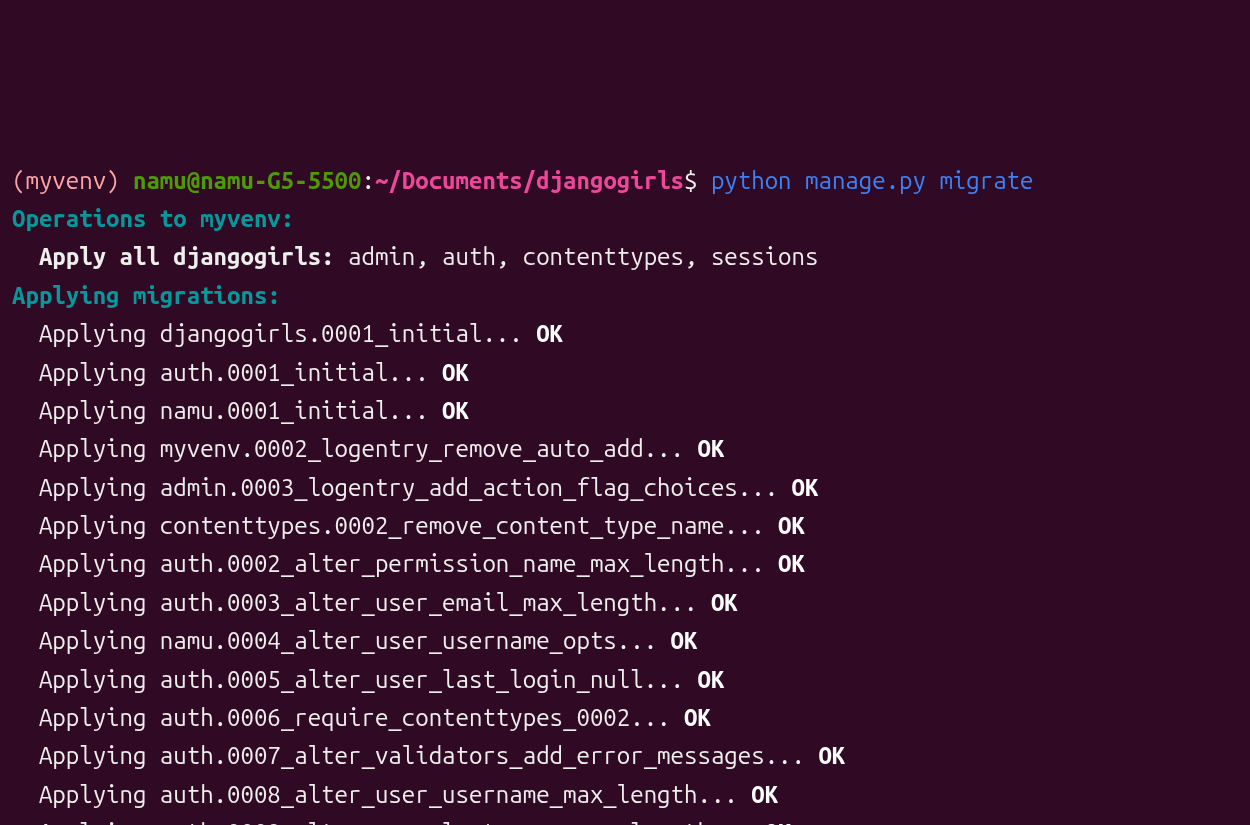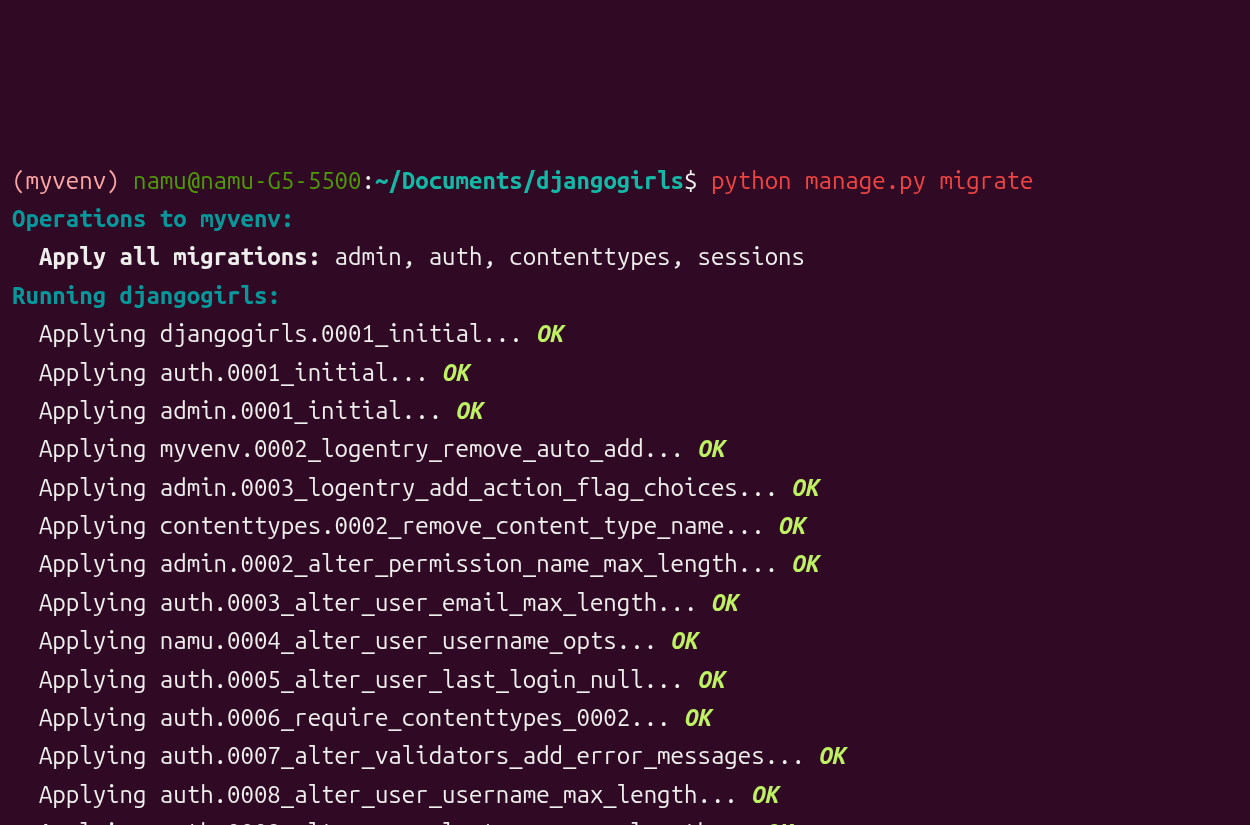--- a/index.html
+++ b/index.html
@@ -13,45 +13,45 @@
       font-size: 24px;
       line-height: 1.6;
       color: #eeeeec;
       padding: 8px 12px;
       width: 1250px;
       height: 825px;
       overflow: hidden;
       white-space: pre;
     }
     .venv { color: #fca5a5; }
-    .user-host { color: #4e9a06; font-weight: normal; }
-    .path { color: #14b8a6; font-weight: bold; }
+    .user-host { color: #4e9a06; font-weight: bold; }
+    .path { color: #ec4899; font-weight: bold; }
     .prompt-dollar { color: #eeeeec; }
-    .command { color: #ef4444; }
+    .command { color: #3b82f6; }
     .header-cyan { color: #06989a; font-weight: bold; }
     .bold-white { color: #eeeeec; font-weight: bold; }
     .normal { color: #eeeeec; }
-    .ok { color: #bef264; font-weight: bold; font-style: italic; }
+    .ok { color: #ffffff; font-weight: bold; }
   </style>
 </head>
 <body>
 
 
 
 <div><span class="venv">(myvenv) </span><span class="user-host">namu@namu-G5-5500</span><span class="normal">:</span><span class="path">~/Documents/djangogirls</span><span class="prompt-dollar">$ </span><span class="command">python manage.py migrate</span>
 <span class="header-cyan">Operations to myvenv:</span>
-<span class="bold-white">  Apply all migrations: </span><span class="normal">admin, auth, contenttypes, sessions</span>
-<span class="header-cyan">Running djangogirls:</span>
+<span class="bold-white">  Apply all djangogirls: </span><span class="normal">admin, auth, contenttypes, sessions</span>
+<span class="header-cyan">Applying migrations:</span>
 <div id="migration-list"><span class="normal"><span>  Applying </span><span>djangogirls.0001_initial... </span><span class="ok">OK</span></span>
 <span class="normal"><span>  Applying </span><span>auth.0001_initial... </span><span class="ok">OK</span></span>
-<span class="normal"><span>  Applying </span><span>admin.0001_initial... </span><span class="ok">OK</span></span>
+<span class="normal"><span>  Applying </span><span>namu.0001_initial... </span><span class="ok">OK</span></span>
 <span class="normal"><span>  Applying </span><span>myvenv.0002_logentry_remove_auto_add... </span><span class="ok">OK</span></span>
 <span class="normal"><span>  Applying </span><span>admin.0003_logentry_add_action_flag_choices... </span><span class="ok">OK</span></span>
 <span class="normal"><span>  Applying </span><span>contenttypes.0002_remove_content_type_name... </span><span class="ok">OK</span></span>
-<span class="normal"><span>  Applying </span><span>admin.0002_alter_permission_name_max_length... </span><span class="ok">OK</span></span>
+<span class="normal"><span>  Applying </span><span>auth.0002_alter_permission_name_max_length... </span><span class="ok">OK</span></span>
 <span class="normal"><span>  Applying </span><span>auth.0003_alter_user_email_max_length... </span><span class="ok">OK</span></span>
 <span class="normal"><span>  Applying </span><span>namu.0004_alter_user_username_opts... </span><span class="ok">OK</span></span>
 <span class="normal"><span>  Applying </span><span>auth.0005_alter_user_last_login_null... </span><span class="ok">OK</span></span>
 <span class="normal"><span>  Applying </span><span>auth.0006_require_contenttypes_0002... </span><span class="ok">OK</span></span>
 <span class="normal"><span>  Applying </span><span>auth.0007_alter_validators_add_error_messages... </span><span class="ok">OK</span></span>
 <span class="normal"><span>  Applying </span><span>auth.0008_alter_user_username_max_length... </span><span class="ok">OK</span></span>
 <span class="normal"><span>  Applying </span><span>auth.0009_alter_user_last_name_max_length... </span><span class="ok">OK</span></span>
 
 
 </div></div>

